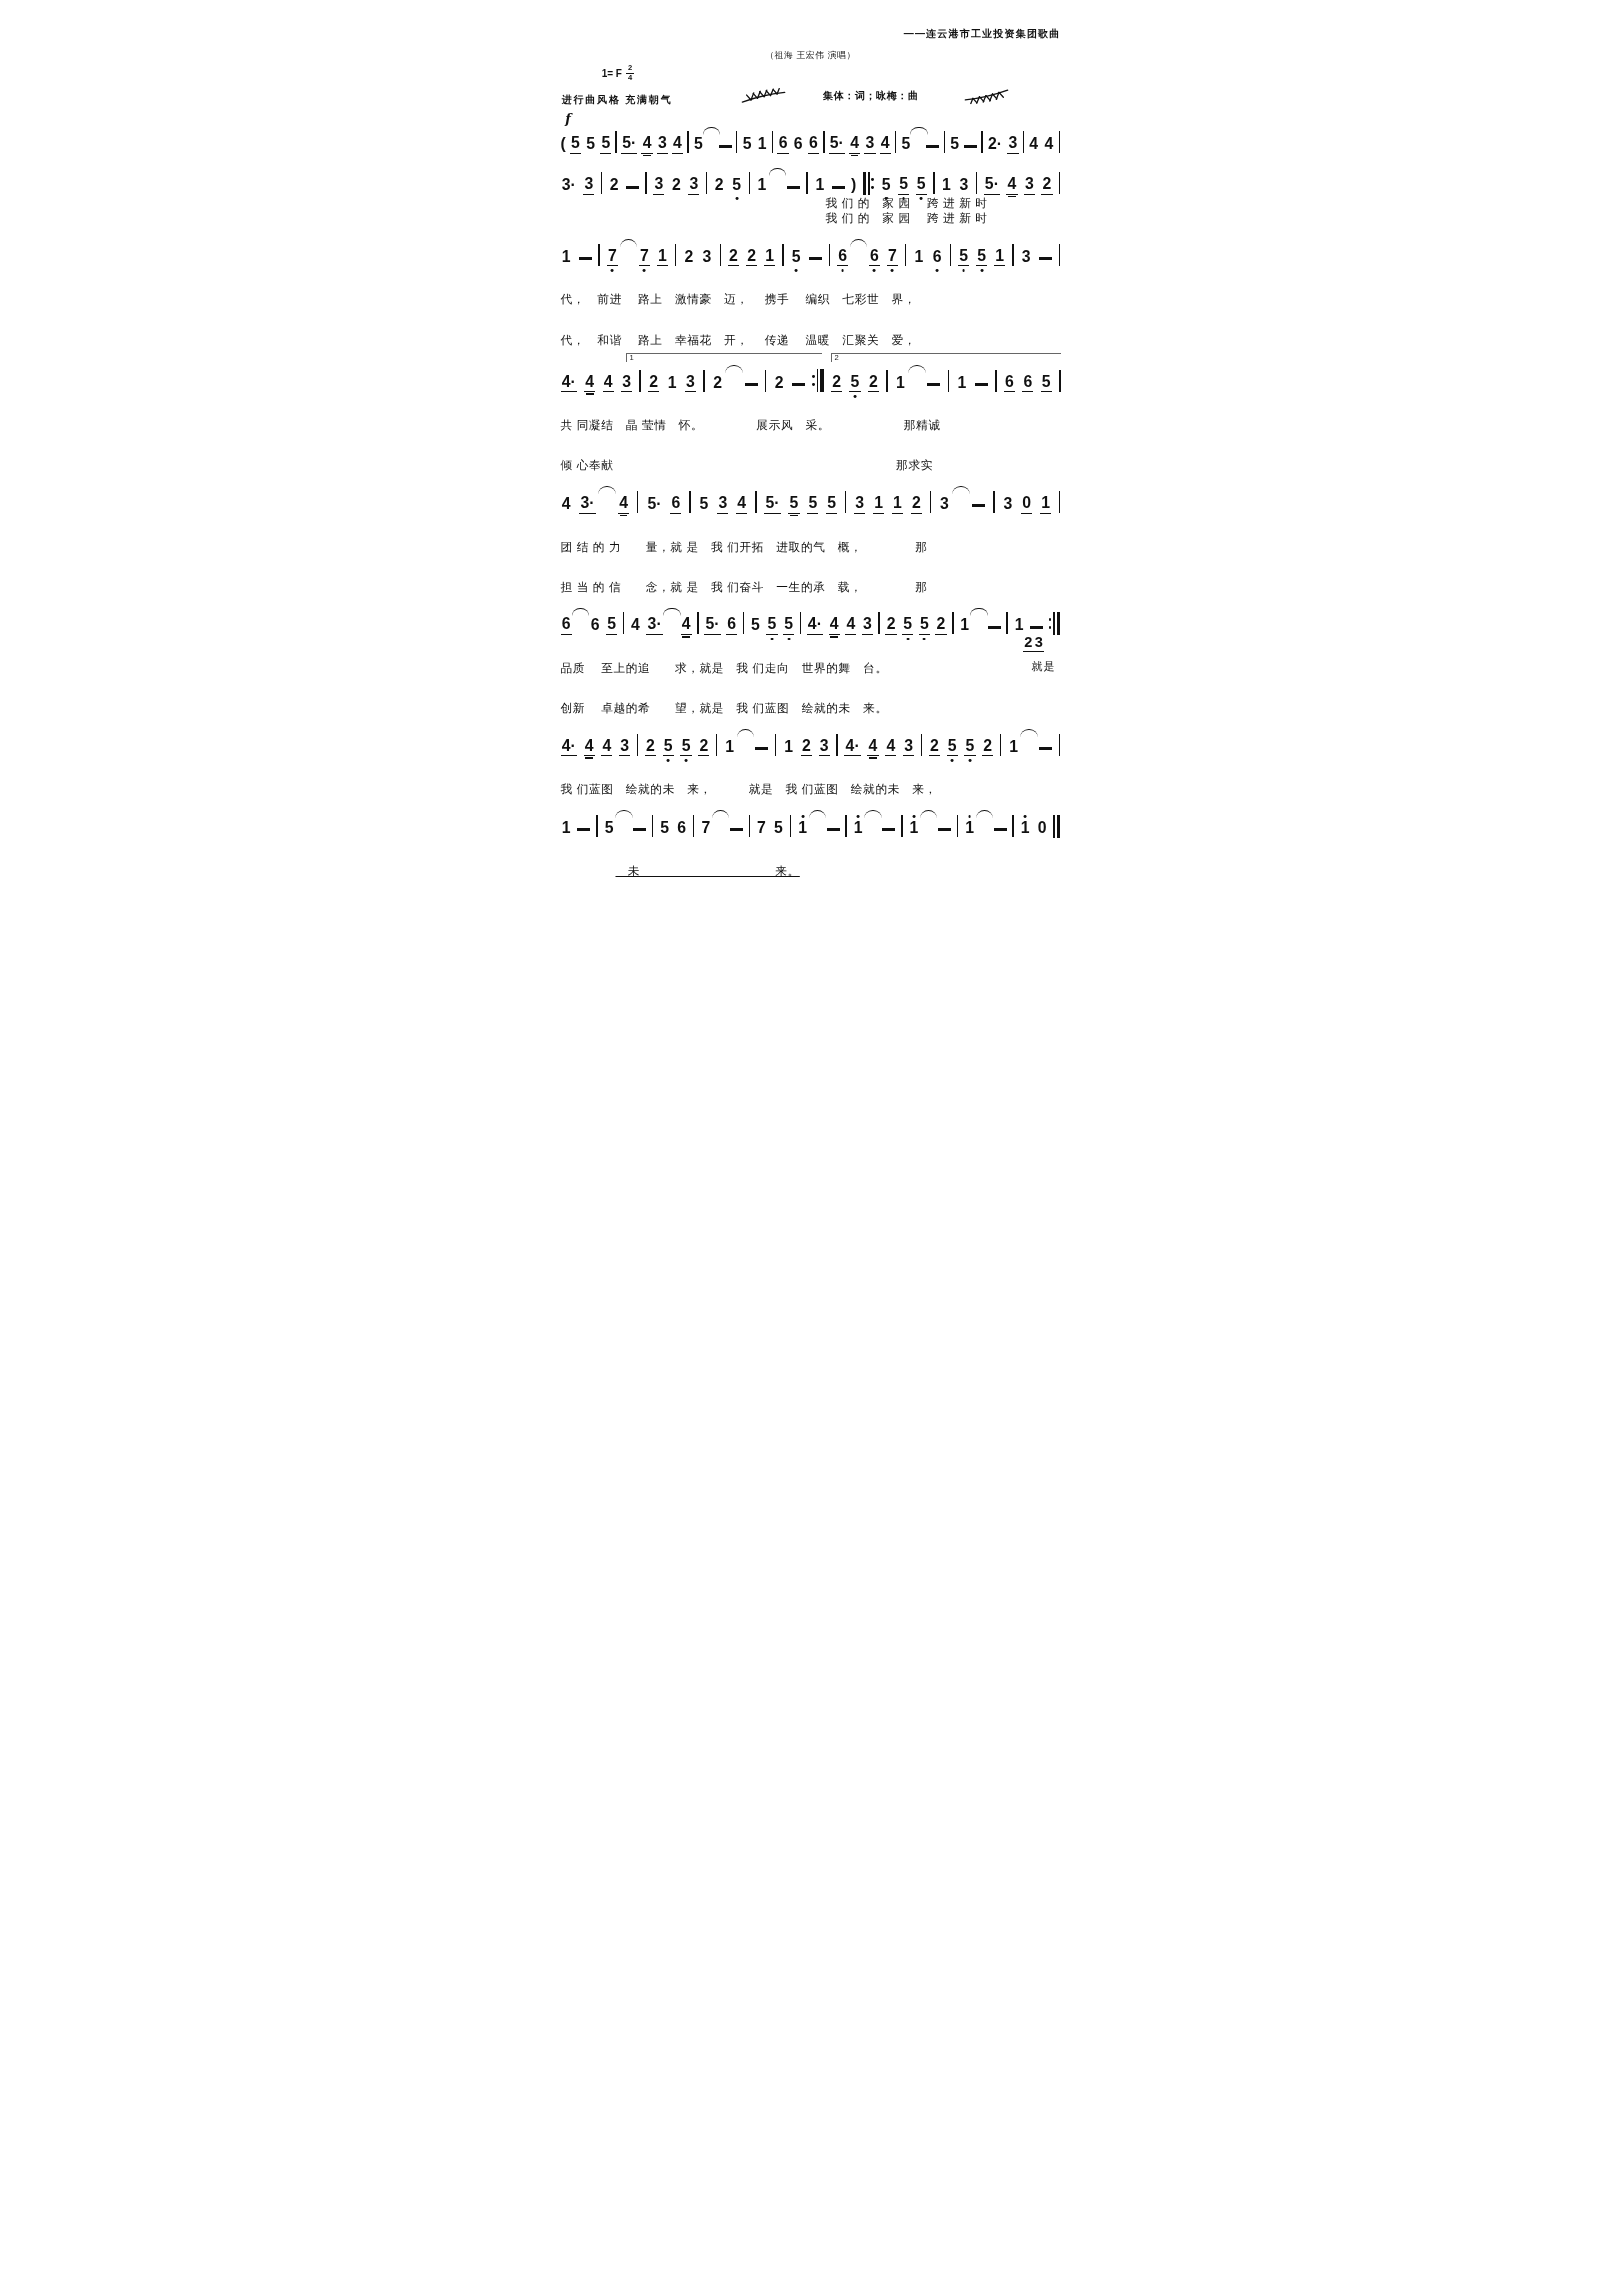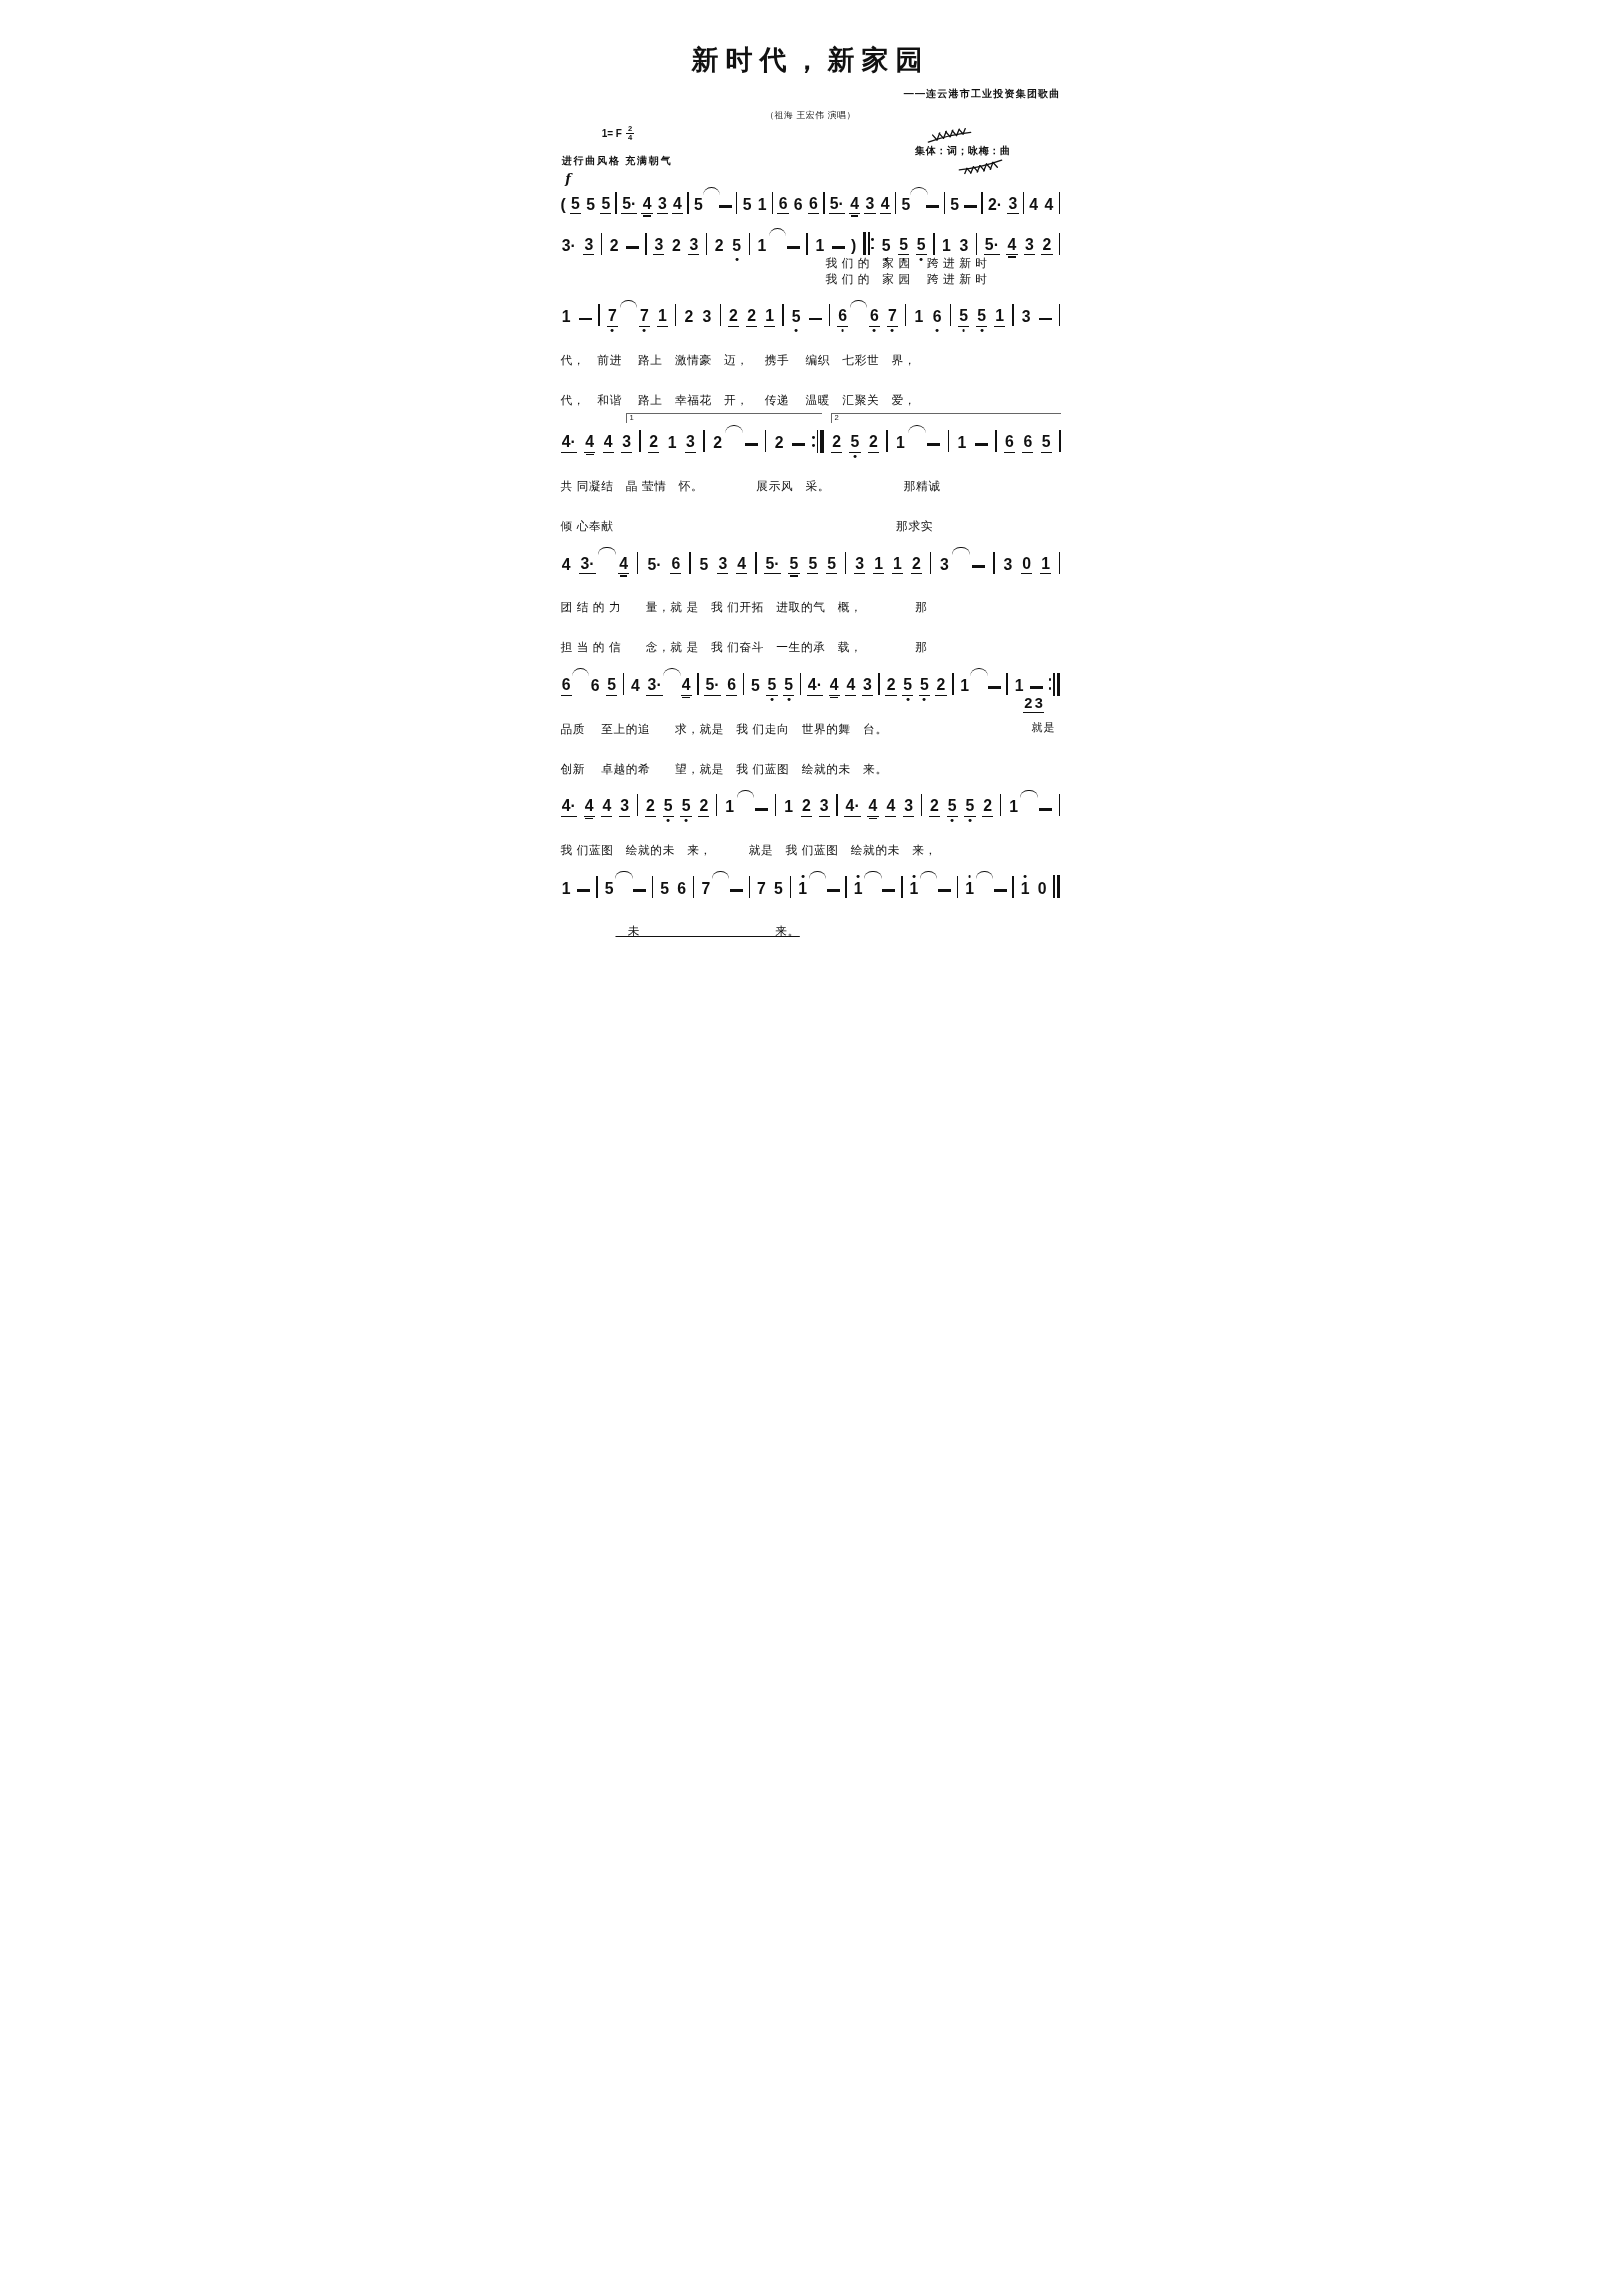--- a/index.html
+++ b/index.html
@@ -10,21 +10,21 @@
   .subtitle{text-align:right;font-size:10px;font-weight:bold;letter-spacing:1.2px;margin-top:9.3px;}
   .performers{text-align:center;font-size:8.8px;margin-top:9px;letter-spacing:0.6px;}
   .meta{display:flex;justify-content:space-between;margin-top:2.3px;}
   .meta-left{padding-left:1.2px;}
   .keysig{display:flex;align-items:center;gap:4.1px;font-size:10px;font-weight:bold;margin-left:40px;}
   .frac{display:inline-flex;flex-direction:column;align-items:center;font-size:7.6px;line-height:1.15;font-weight:bold;}
   .frac b{border-bottom:1.2px solid #111;padding:0 1.8px;font-weight:bold;}
   .frac i{font-style:normal;}
   .tempo{font-size:10px;font-weight:bold;letter-spacing:1.8px;margin-top:10.5px;}
   .dyn{font-family:"DejaVu Serif","Liberation Serif",serif;font-style:italic;font-weight:bold;font-size:13px;margin:4.7px 0 0 3.5px;line-height:1;}
-  .meta-right{display:flex;flex-direction:column;align-items:center;margin-right:50px;margin-top:3.5px;gap:0;}
+  .meta-right{display:flex;flex-direction:row;align-items:center;margin-right:50px;margin-top:3.5px;gap:8px;}
   .credits{font-size:10px;font-weight:bold;letter-spacing:0.6px;}
   .orn{display:block;}
   .orn-top{margin-right:27px;}
   .orn-bottom{transform:rotate(180deg);margin-left:35px;}
   
   .systems{margin-top:1.2px;}
   .system{position:relative;margin-bottom:13px;}
   .notes-line{display:flex;justify-content:space-between;align-items:flex-end;height:28px;}
   .note{position:relative;font-size:15.8px;font-weight:bold;line-height:1;padding:0 1.2px 1.8px;}
   .note.u1,.note.u2{border-bottom:1.5px solid #111;}
@@ -55,21 +55,20 @@
   .pickup{position:absolute;right:4.7px;top:28px;text-align:center;}
   .pickup .pnotes{display:flex;justify-content:center;}
   .pickup .note{font-size:14.6px;}
   .pickup .plyric{font-size:11px;margin-top:7px;letter-spacing:1.2px;white-space:pre;margin-left:20px;}
 </style>
 </head>
 <body>
 
 <div class="page">
 
-  <div class="title">新时代，新家园</div>
   <div class="subtitle">——连云港市工业投资集团歌曲</div>
   <div class="performers">（祖海 王宏伟 演唱）</div>
 
   <div class="meta">
     <div class="meta-left">
       <div class="keysig">
         <span>1= F</span>
         <span class="frac">
           <b>2</b>
           <i>4</i>

